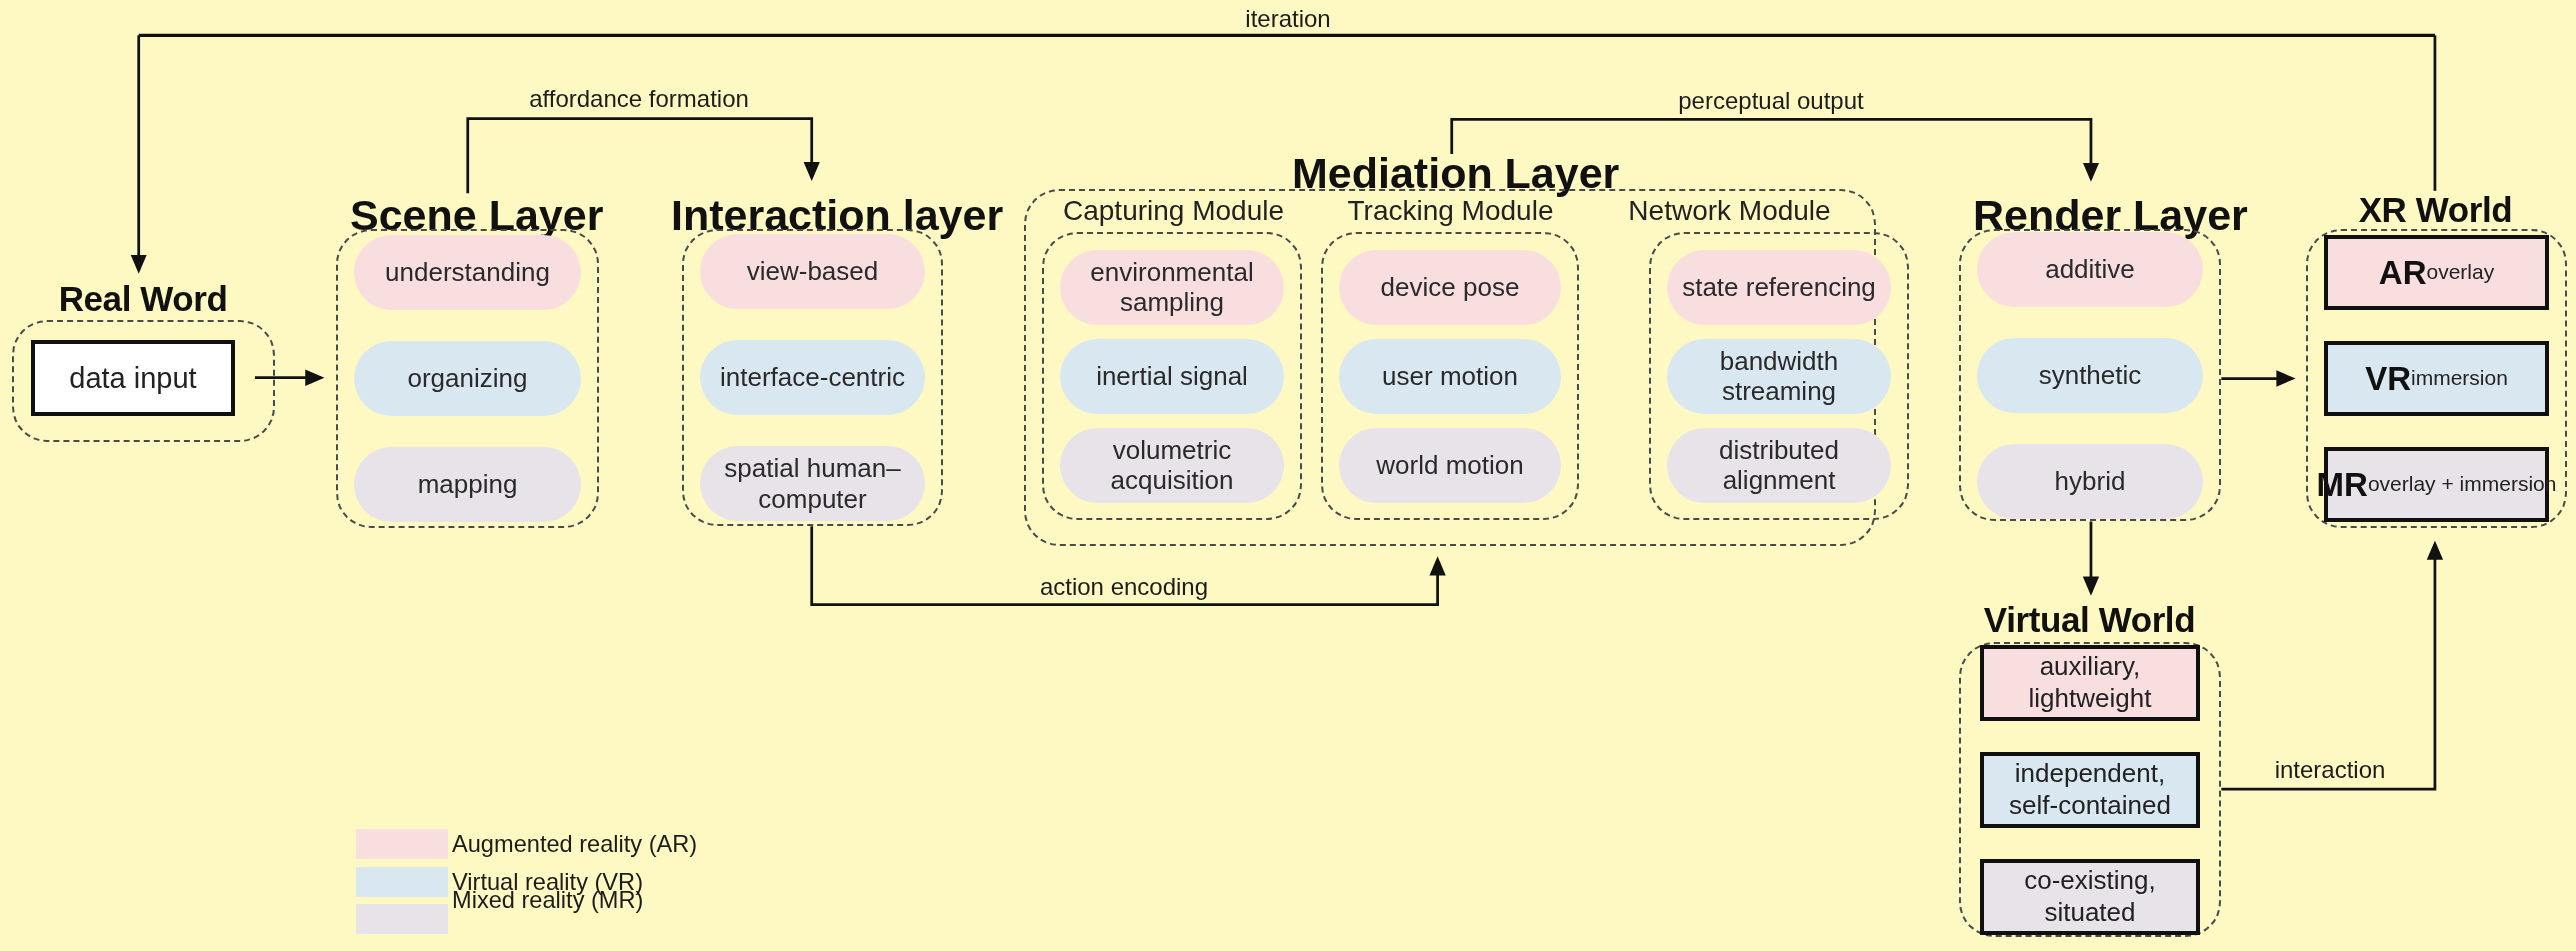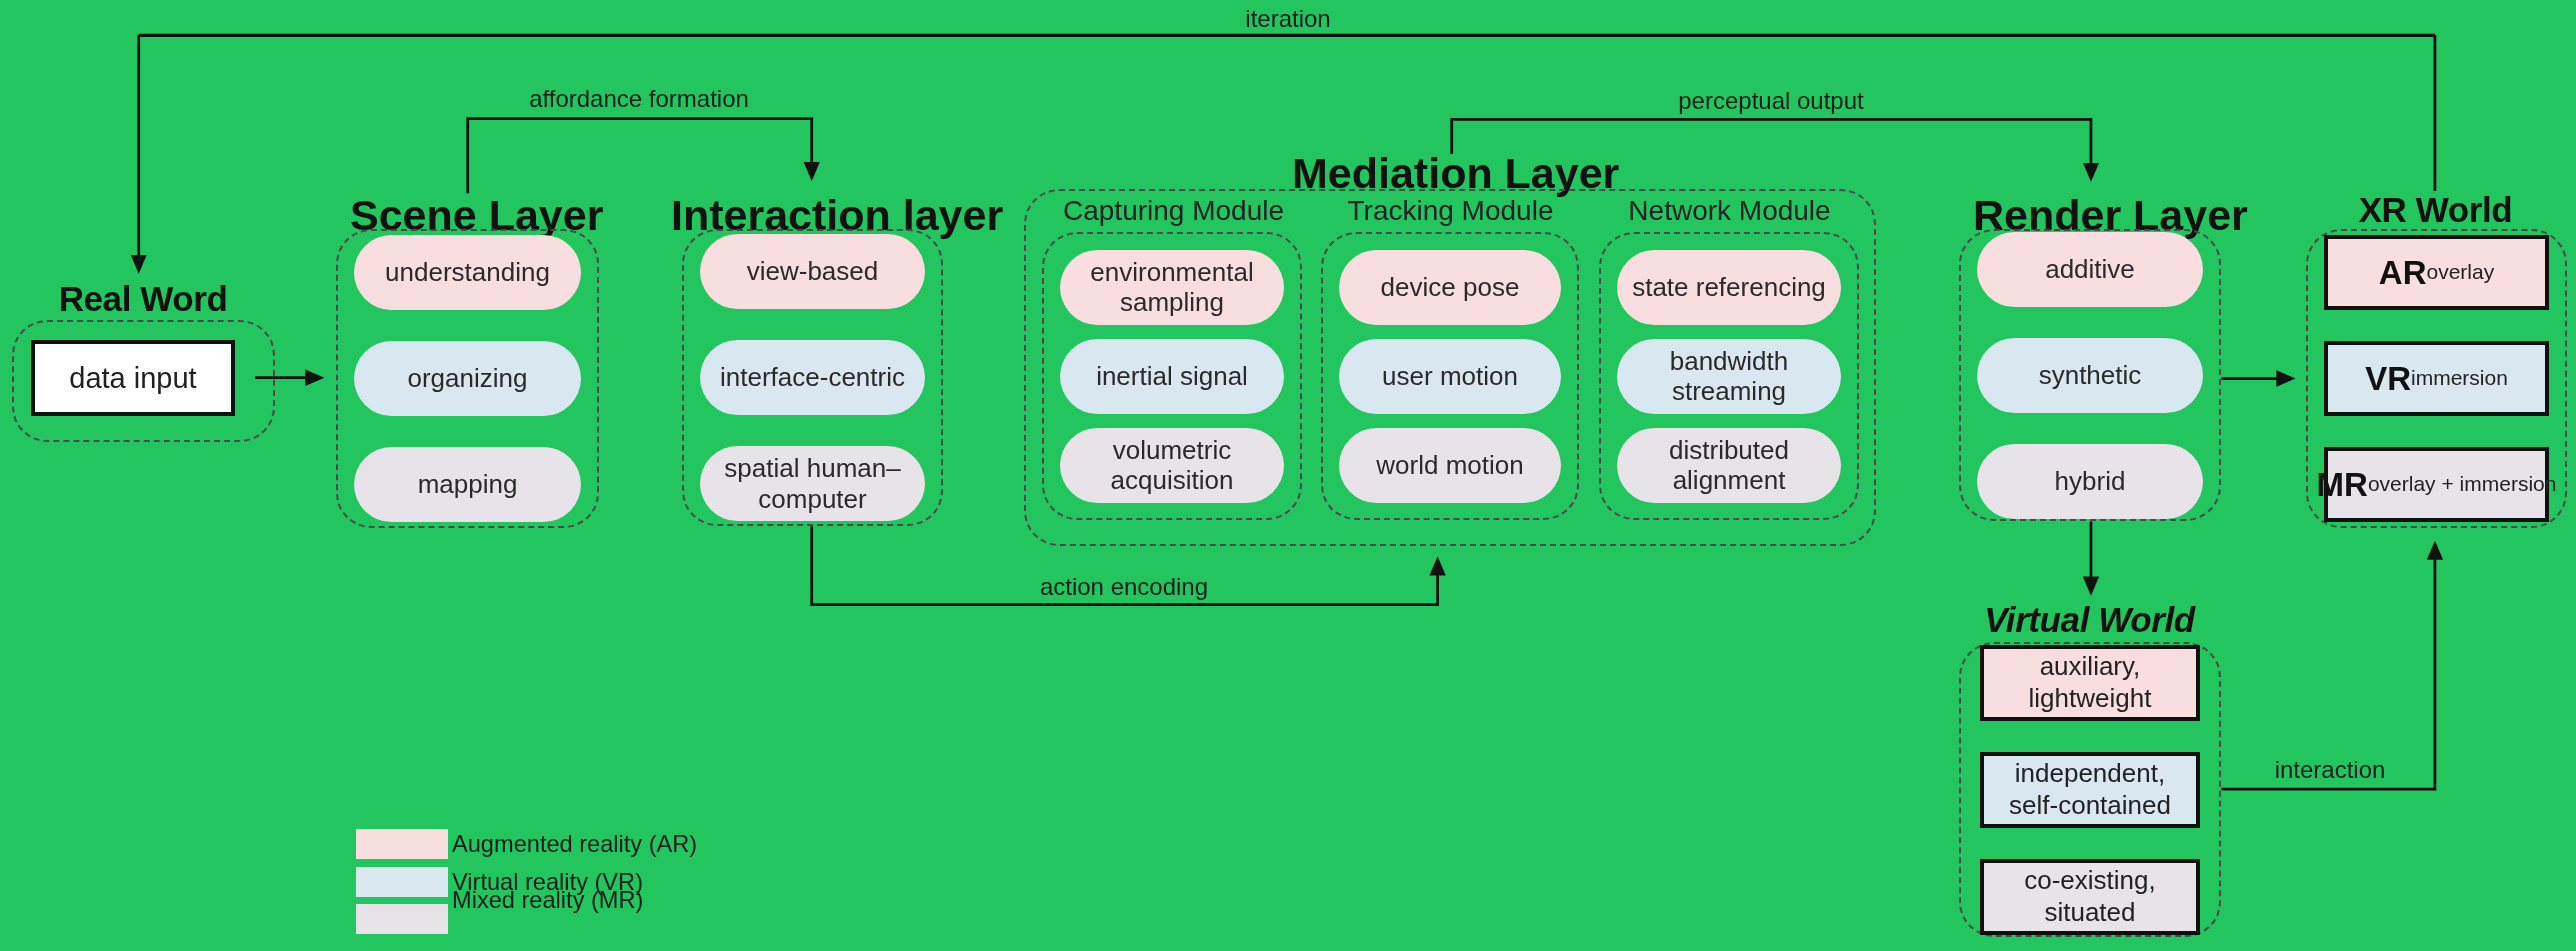--- a/index.html
+++ b/index.html
@@ -1,17 +1,17 @@
 <!DOCTYPE html>
 <html style="font-size:12.6px"><head>
 <meta charset="utf-8">
 <style>
   html,body{margin:0;padding:0;background:#ffffff;}
   #canvas{
-    position:relative;width:2576px;height:951px;background:#22c55e;
+    position:relative;width:2576px;height:951px;background:#fef9c3;
     font-family:"Liberation Sans",sans-serif;color:#1c1c1c;overflow:hidden;
   }
   #lines{position:absolute;left:0;top:0;z-index:1;}
   .layer-title{
     position:absolute;z-index:2;font-weight:700;font-size:43px;line-height:1.05;
     text-align:center;color:#111;white-space:nowrap;
   }
   .world-title{font-size:35px;letter-spacing:-0.4px;}
   .module-title{
     position:absolute;z-index:2;font-weight:400;font-size:28px;line-height:1.05;
@@ -121,21 +121,21 @@
   </div>
 
   <div class="module-title" style="left:1317px;top:196px;width:267px;">Tracking Module</div>
   <div class="dash-box stack tight" style="left:1321px;top:232px;width:258px;height:288px;">
     <div class="pill ar"><span>device pose</span></div>
     <div class="pill vr"><span>user motion</span></div>
     <div class="pill mr"><span>world motion</span></div>
   </div>
 
   <div class="module-title" style="left:1596px;top:196px;width:267px;">Network Module</div>
-  <div class="dash-box stack tight" style="left:1599px;top:232px;width:260px;height:288px;">
+  <div class="dash-box stack tight" style="left:1649px;top:232px;width:260px;height:288px;">
     <div class="pill ar"><span>state referencing</span></div>
     <div class="pill vr"><span>bandwidth
 streaming</span></div>
     <div class="pill mr"><span>distributed
 alignment</span></div>
   </div>
 
   <div class="layer-title" style="left:1973px;top:193px;width:236px;">Render Layer</div>
   <div class="dash-box stack" style="left:1959px;top:229px;width:262px;height:292px;">
     <div class="pill ar"><span>additive</span></div>
@@ -152,21 +152,21 @@
     <div class="solid-box vr">
       <span class="big">VR</span>
       <span class="sub">immersion</span>
     </div>
     <div class="solid-box mr">
       <span class="big">MR</span>
       <span class="sub">overlay + immersion</span>
     </div>
   </div>
 
-  <div class="layer-title world-title" style="left:1952px;top:602px;width:275px;font-style:italic;">Virtual World</div>
+  <div class="layer-title world-title" style="left:1952px;top:602px;width:275px;">Virtual World</div>
   <div class="dash-box stack" style="left:1959px;top:642px;width:262px;height:295px;padding:11px 19px;">
     <div class="vw-box ar"><span>auxiliary,
 lightweight</span></div>
     <div class="vw-box vr"><span>independent,
 self-contained</span></div>
     <div class="vw-box mr"><span>co-existing,
 situated</span></div>
   </div>
 
   <div class="legend-swatch ar" style="left:356px;top:829px;"></div>

